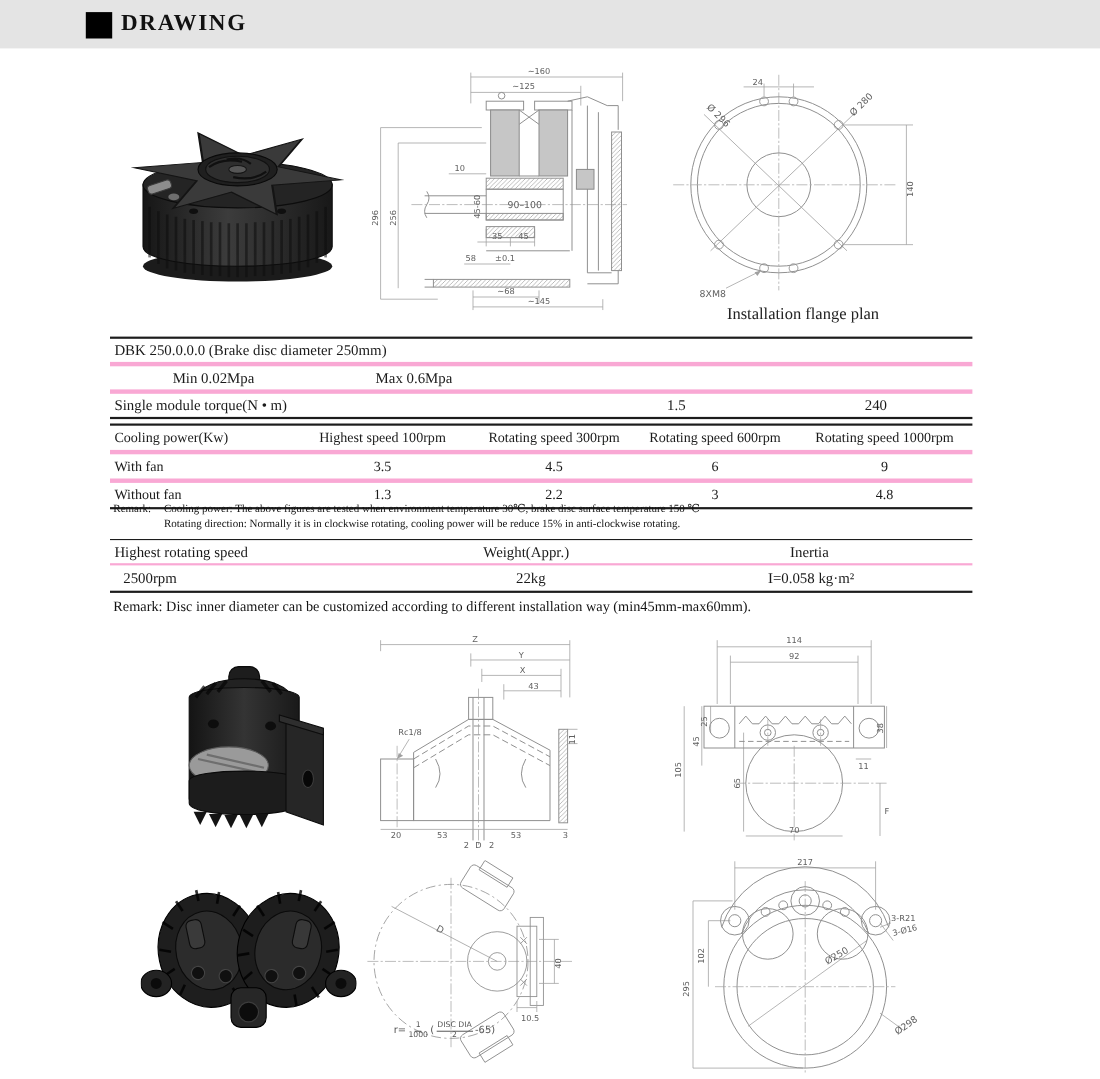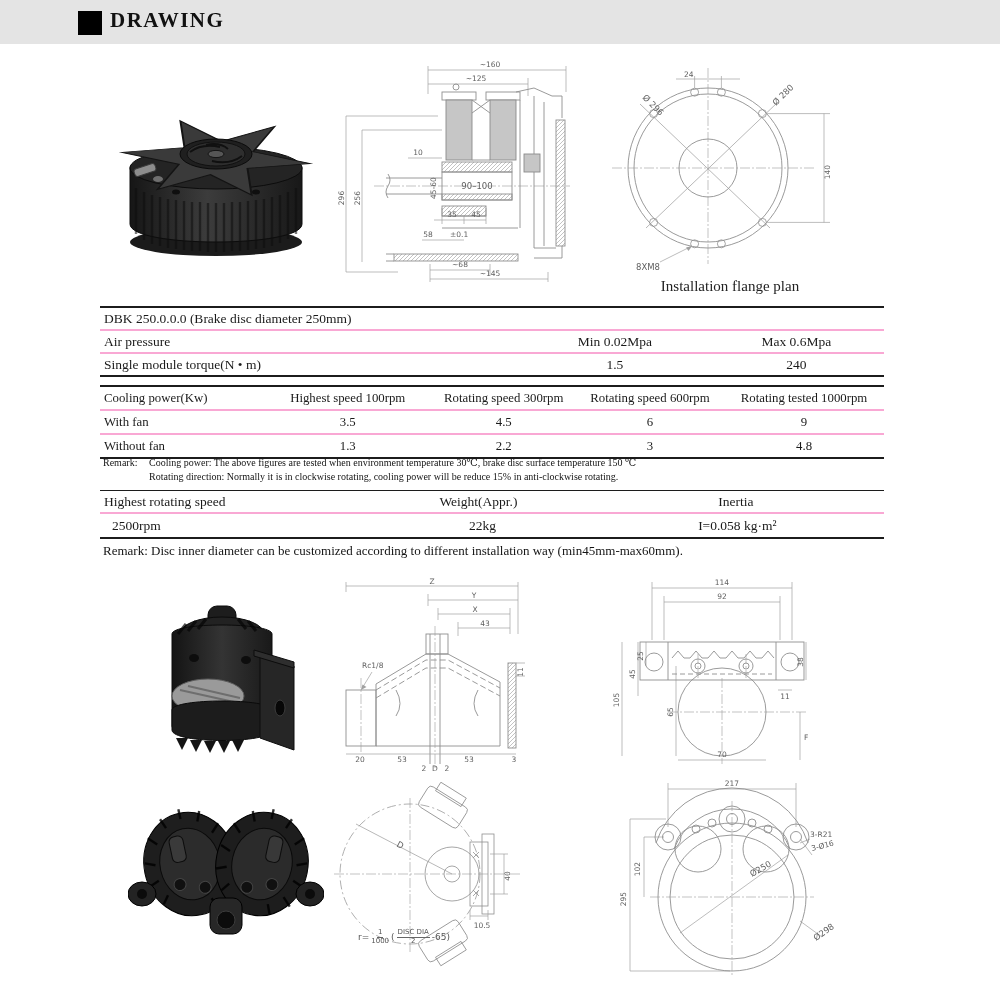--- a/index.html
+++ b/index.html
@@ -6,21 +6,21 @@
   #page{position:relative;width:1000px;height:981px;background:#ffffff;overflow:hidden;
         font-family:"Liberation Serif","DejaVu Serif",serif;color:#1a1a1a;}
   
   .hdr{position:absolute;left:0;top:0;width:1000px;height:44px;background:#e4e4e4;text-align:center;}
   .hdr-sq{position:absolute;left:78px;top:11px;width:24px;height:24px;background:#000;}
   .hdr-title{position:absolute;left:110px;top:8px;font-size:21px;font-weight:bold;letter-spacing:1.5px;color:#111;}
   
   .abs{position:absolute;}
   
   .tbl{position:absolute;left:100px;width:784px;font-size:13.5px;}
-  .trow{display:flex;align-items:center;border-bottom:2px solid #f9a8d4;height:21px;}
+  .trow{display:flex;align-items:center;border-bottom:4px solid #f9a8d4;height:21px;}
   .trow.thick{border-bottom:2px solid #1c1c1c;}
   .trow.top2{border-top:2px solid #1c1c1c;}
   .trow.top1{border-top:1.5px solid #1c1c1c;}
   .c{overflow:hidden;white-space:nowrap;}
   .cl{text-align:left;padding-left:4px;}
   .cc{text-align:center;}
   .rem{position:absolute;left:103px;width:784px;font-size:10px;line-height:1.35;color:#141414;}
   .rem .rl{display:inline-block;vertical-align:top;width:46px;}
   .rem .rt{display:inline-block;vertical-align:top;width:730px;}
   .caption{position:absolute;font-size:15px;color:#222;text-align:center;}
@@ -222,38 +222,37 @@
     <text x="232" y="114" transform="rotate(-90 232 114)" text-anchor="middle">140</text>
     <text x="38" y="212" class="big">8XM8</text>
   </svg>
   <div class="caption" style="left:598px;top:278px;width:264px">Installation flange plan</div>
 
   <div class="tbl" style="top:306px">
     <div class="trow top2">
       <div class="c cl" style="width:100%">DBK 250.0.0.0 (Brake disc diameter 250mm)</div>
     </div>
     <div class="trow">
-      <div class="c cl" style="width:53.5%">Air pressure</div>
       <div class="c cc" style="width:24%">Min 0.02Mpa</div>
       <div class="c cc" style="width:22.5%">Max 0.6Mpa</div>
     </div>
     <div class="trow thick">
       <div class="c cl" style="width:53.5%">Single module torque(N • m)</div>
       <div class="c cc" style="width:24%">1.5</div>
       <div class="c cc" style="width:22.5%">240</div>
     </div>
   </div>
 
   <div class="tbl" style="top:385px;font-size:12.8px">
     <div class="trow top2" style="height:22px">
       <div class="c cl" style="width:20.5%">Cooling power(Kw)</div>
       <div class="c cc" style="width:21.5%">Highest speed 100rpm</div>
       <div class="c cc" style="width:18.5%">Rotating speed 300rpm</div>
       <div class="c cc" style="width:19%">Rotating speed 600rpm</div>
-      <div class="c cc" style="width:20.5%">Rotating tested 1000rpm</div>
+      <div class="c cc" style="width:20.5%">Rotating speed 1000rpm</div>
     </div>
     <div class="trow" style="height:22px">
       <div class="c cl" style="width:20.5%">With fan</div>
       <div class="c cc" style="width:21.5%">3.5</div>
       <div class="c cc" style="width:18.5%">4.5</div>
       <div class="c cc" style="width:19%">6</div>
       <div class="c cc" style="width:20.5%">9</div>
     </div>
     <div class="trow thick" style="height:22px">
       <div class="c cl" style="width:20.5%">Without fan</div>

